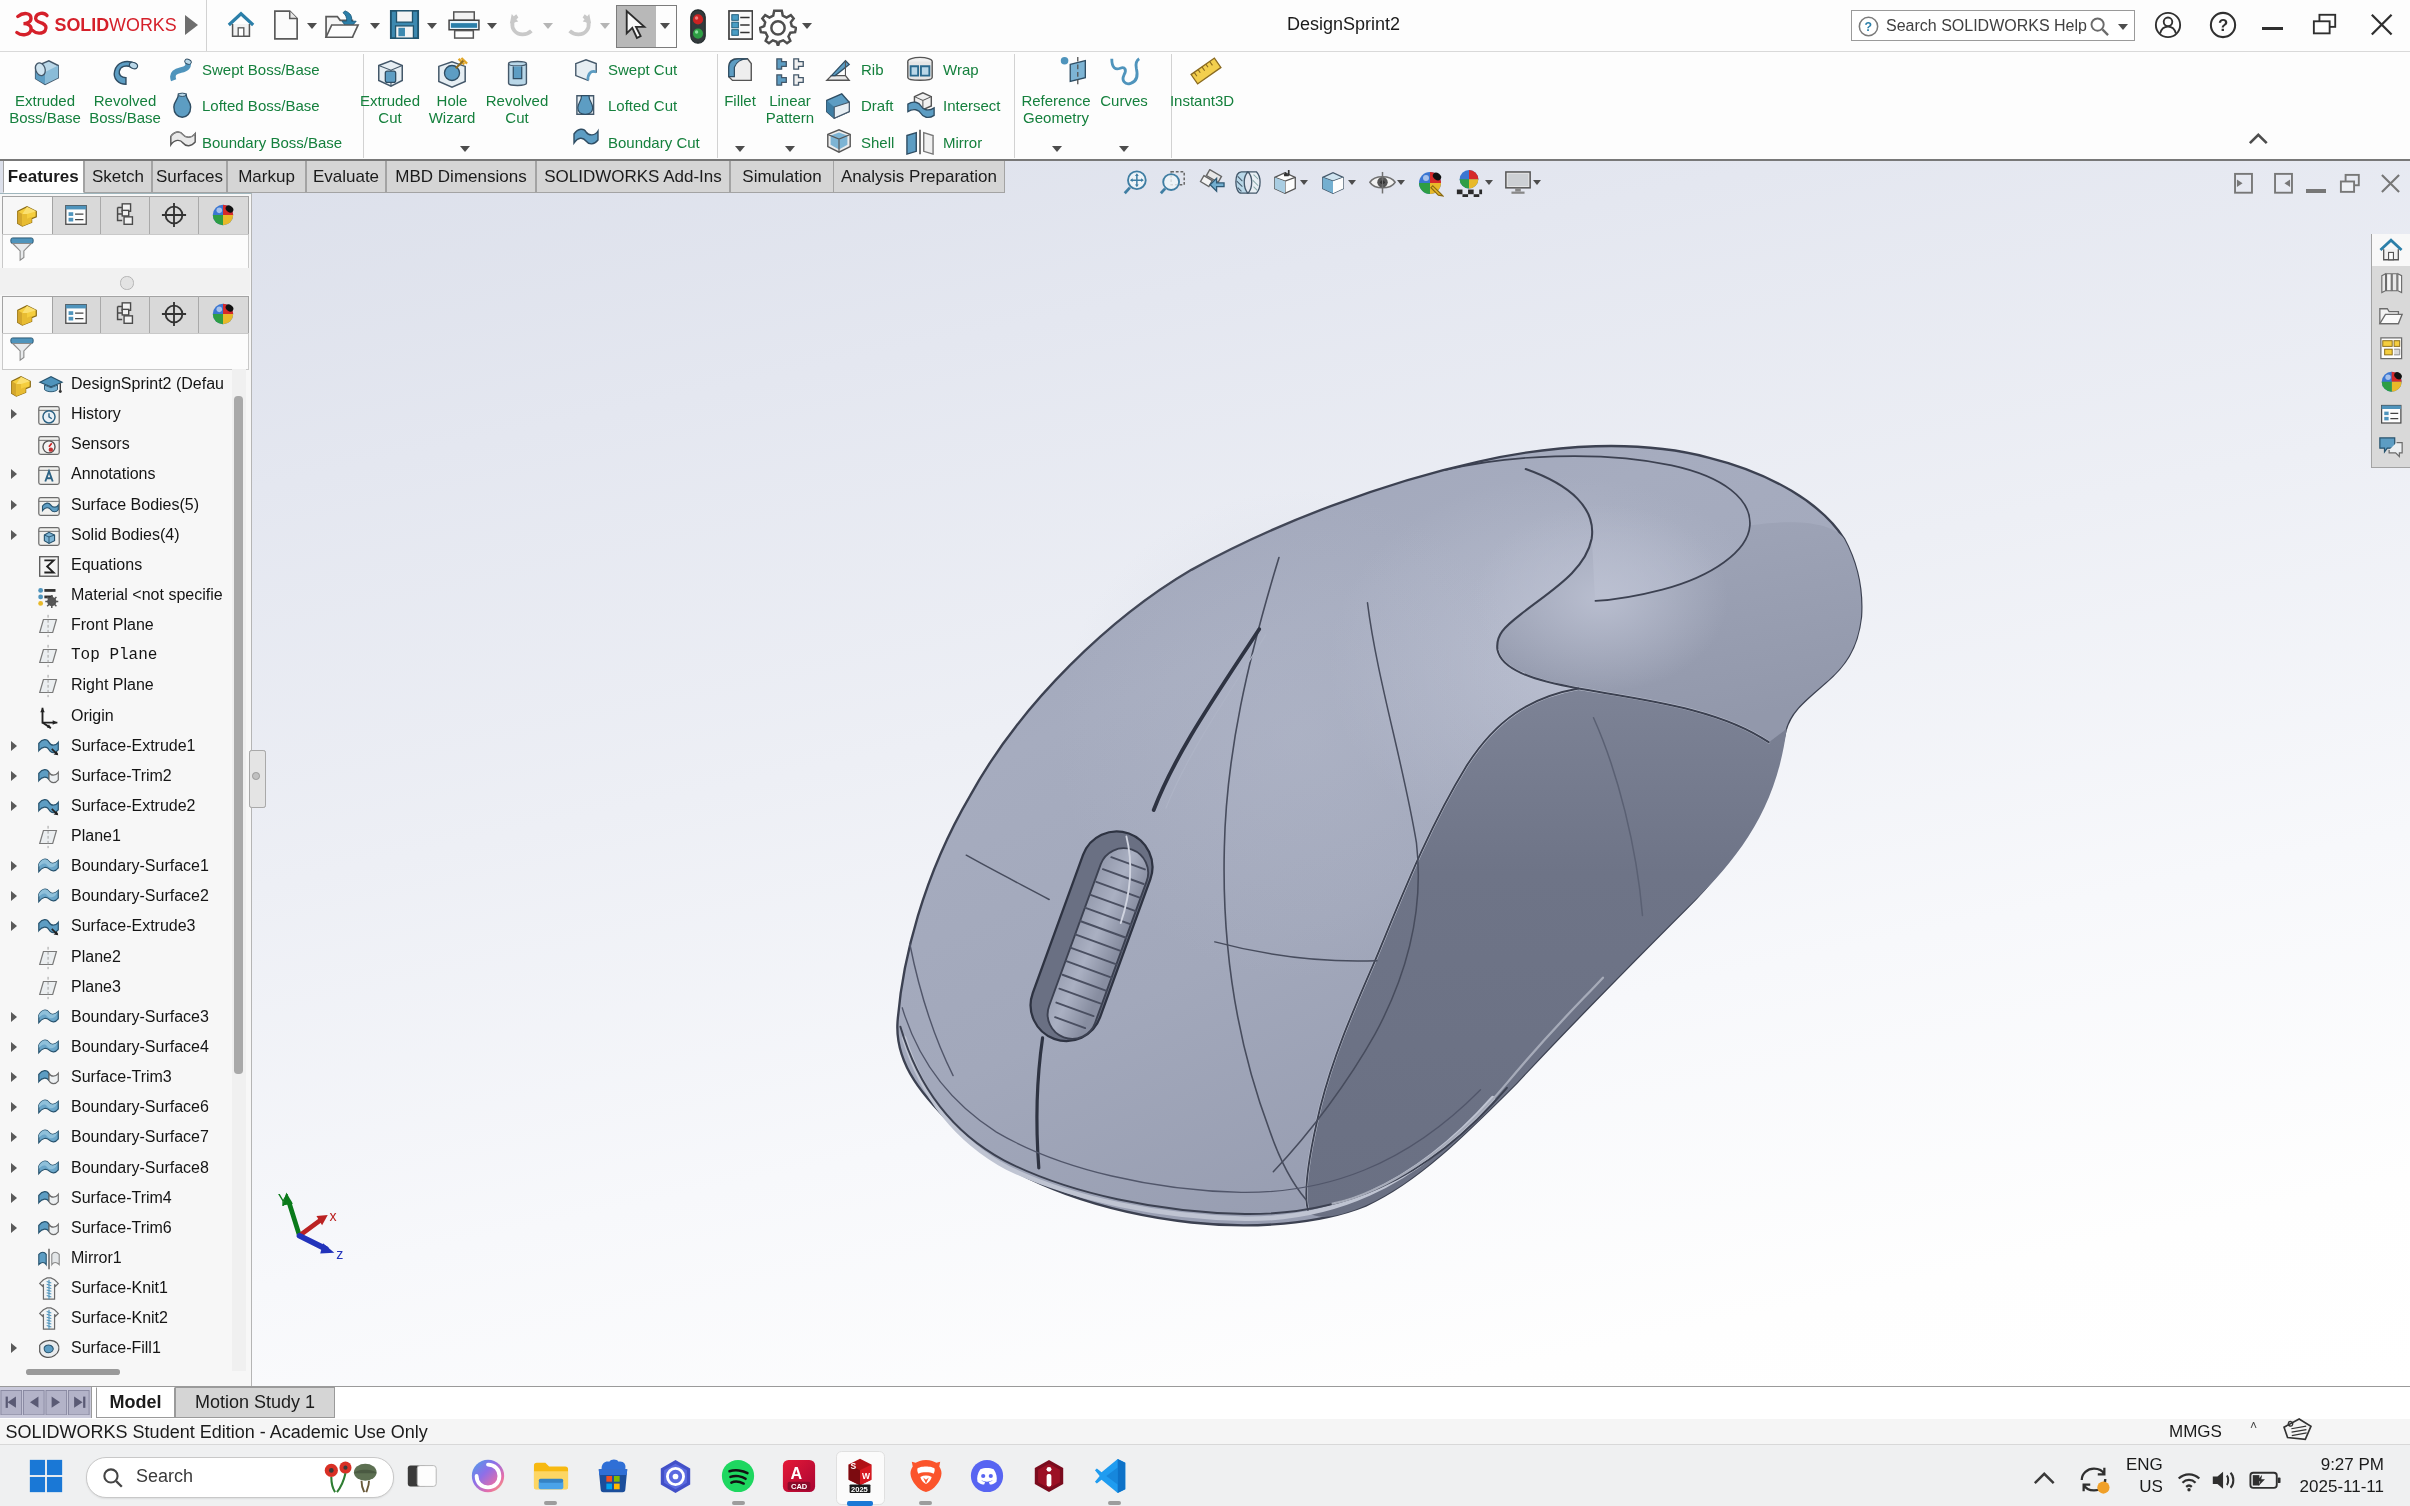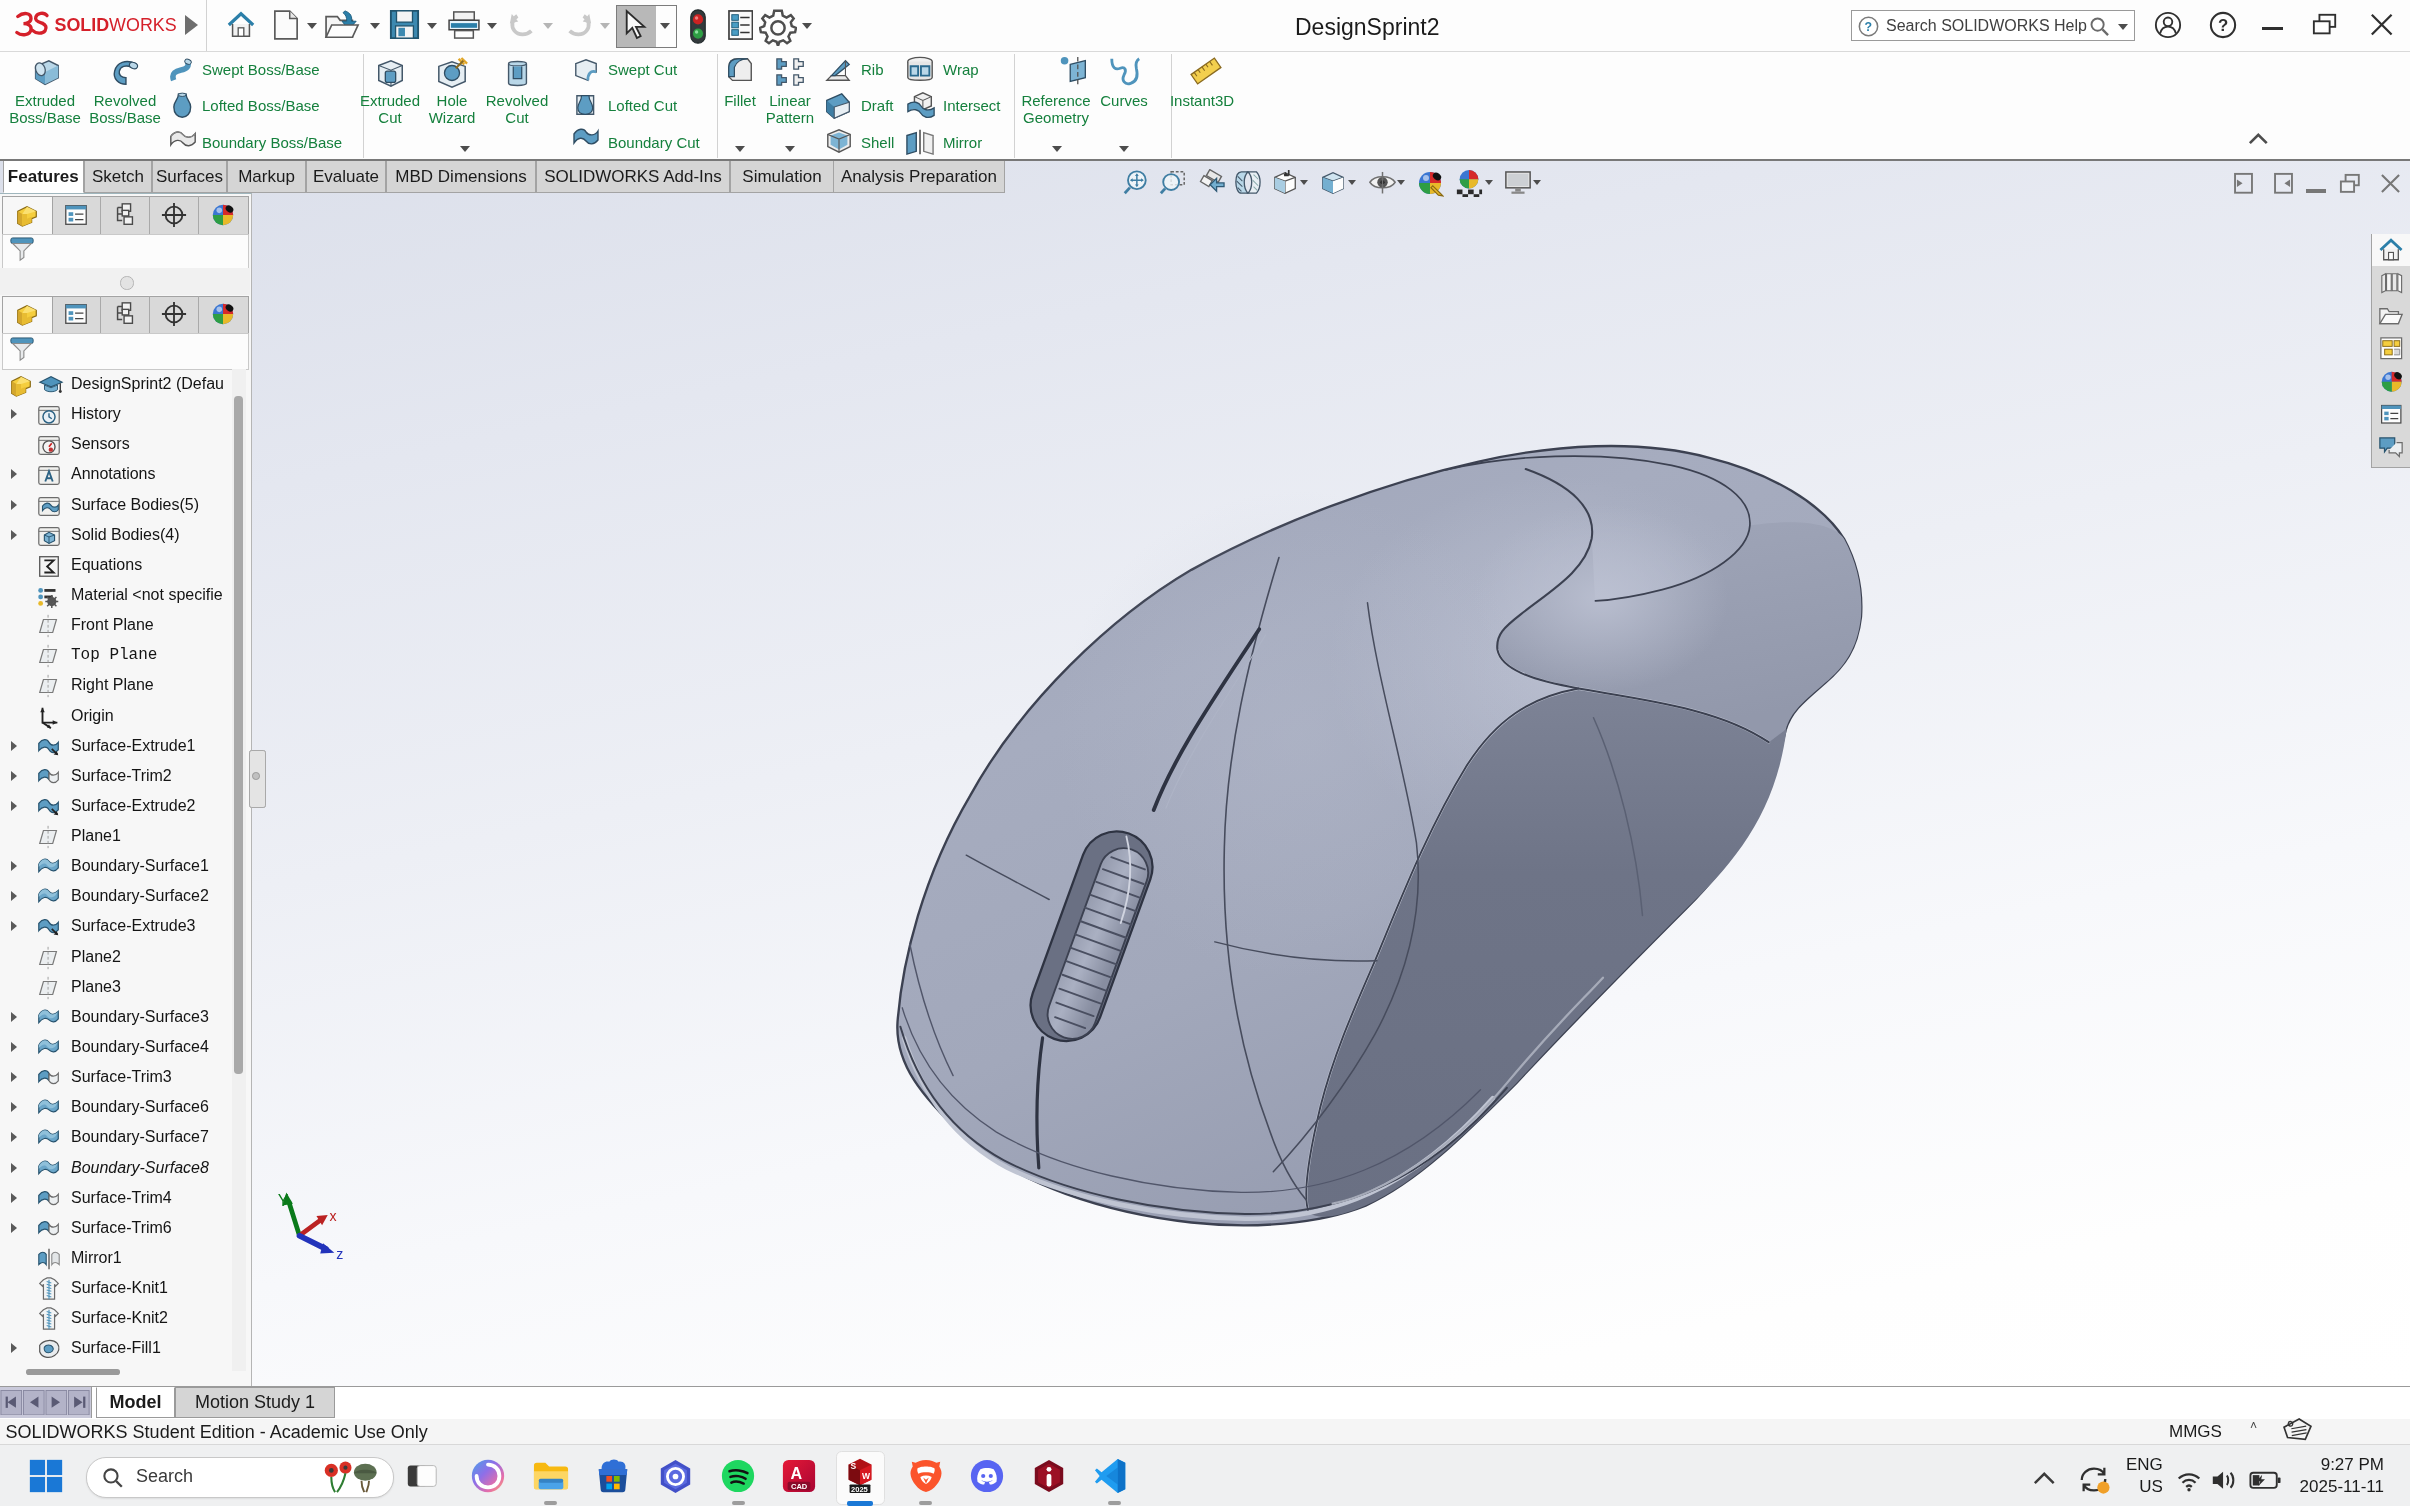--- a/index.html
+++ b/index.html
@@ -190,21 +190,21 @@
       <rect x="4" y="5" width="7" height="6" fill="#4a9dc4" stroke="#1e5a78" stroke-width="1"></rect>
       <rect x="4" y="13" width="7" height="6" fill="#4a9dc4" stroke="#1e5a78" stroke-width="1"></rect>
       <rect x="4" y="21" width="7" height="6" fill="#4a9dc4" stroke="#1e5a78" stroke-width="1"></rect>
       <path d="M13 8 L23 8 M13 16 L23 16 M13 24 L23 24" stroke="#333" stroke-width="1.8"></path>
     </svg>
 <svg class="abs" style="left:759px;top:7.5px;" width="38" height="38" viewBox="0 0 40 40">
       <path d="M20 3 L24 3 L25 8 L29 10 L33.5 7.5 L36.5 11 L33.5 15 L34.5 19 L39 21 L38 25.5 L33 26 L31 30 L33 34.5 L29.5 37 L25.5 34 L21.5 35.5 L20 40 M20 3 L16 3 L15 8 L11 10 L6.5 7.5 L3.5 11 L6.5 15 L5.5 19 L1 21 L2 25.5 L7 26 L9 30 L7 34.5 L10.5 37 L14.5 34 L18.5 35.5 L20 40" fill="none" stroke="#4e4e4e" stroke-width="2.6"></path>
       <circle cx="20" cy="21" r="7" fill="none" stroke="#4e4e4e" stroke-width="2.6"></circle>
     </svg>
 <div class="car" style="left:802px;top:22.6px;"></div>
-<div class="txt" style="left:1287px;top:14px;font-size:23px;margin-left:8px;">DesignSprint2</div>
+<div class="txt" style="left:1287px;top:14px;font-size:18px;">DesignSprint2</div>
 <div class="abs" style="left:1851px;top:10.4px;width:284px;height:31px;background:#fff;border:0.9px solid #9a9a9a;box-sizing:border-box;">
   <svg class="abs" style="left:5.6px;top:4.7px;" width="21" height="21" viewBox="0 0 22 22">
         <circle cx="11" cy="11" r="9.6" fill="none" stroke="#7a7a7a" stroke-width="1.6"></circle>
         <text x="6.8" y="15.6" font-size="13" font-weight="bold" fill="#2b7fa9" font-family="Liberation Sans,sans-serif">?</text>
       </svg>
   <div class="txt" style="left:34px;top:5.6px;font-size:16px;color:#404040;">Search SOLIDWORKS Help</div>
   <svg class="abs" style="left:237px;top:4.7px;" width="21" height="21" viewBox="0 0 22 22">
         <circle cx="9" cy="9" r="6.4" fill="none" stroke="#6a6a6a" stroke-width="2"></circle>
         <path d="M14 14 L20 20" stroke="#6a6a6a" stroke-width="2.4"></path>
       </svg>
@@ -732,21 +732,21 @@
         </svg>
         <div class="tlab">Boundary-Surface6</div>
       </div>
       <div class="trow" style="top:929px;width:250px;">
         <div class="texp"></div>
         <svg class="ticon" width="26" height="26" viewBox="0 0 28 28">
           <use href="#bsurf"></use>
         </svg>
         <div class="tlab">Boundary-Surface7</div>
       </div>
-      <div class="trow" style="top:960px;width:250px;font-style:italic;">
+      <div class="trow" style="top:960px;width:250px;">
         <div class="texp"></div>
         <svg class="ticon" width="26" height="26" viewBox="0 0 28 28">
           <use href="#bsurf"></use>
         </svg>
         <div class="tlab">Boundary-Surface8</div>
       </div>
       <div class="trow" style="top:990px;width:250px;">
         <div class="texp"></div>
         <svg class="ticon" width="26" height="26" viewBox="0 0 28 28">
           <use href="#strim"></use>

